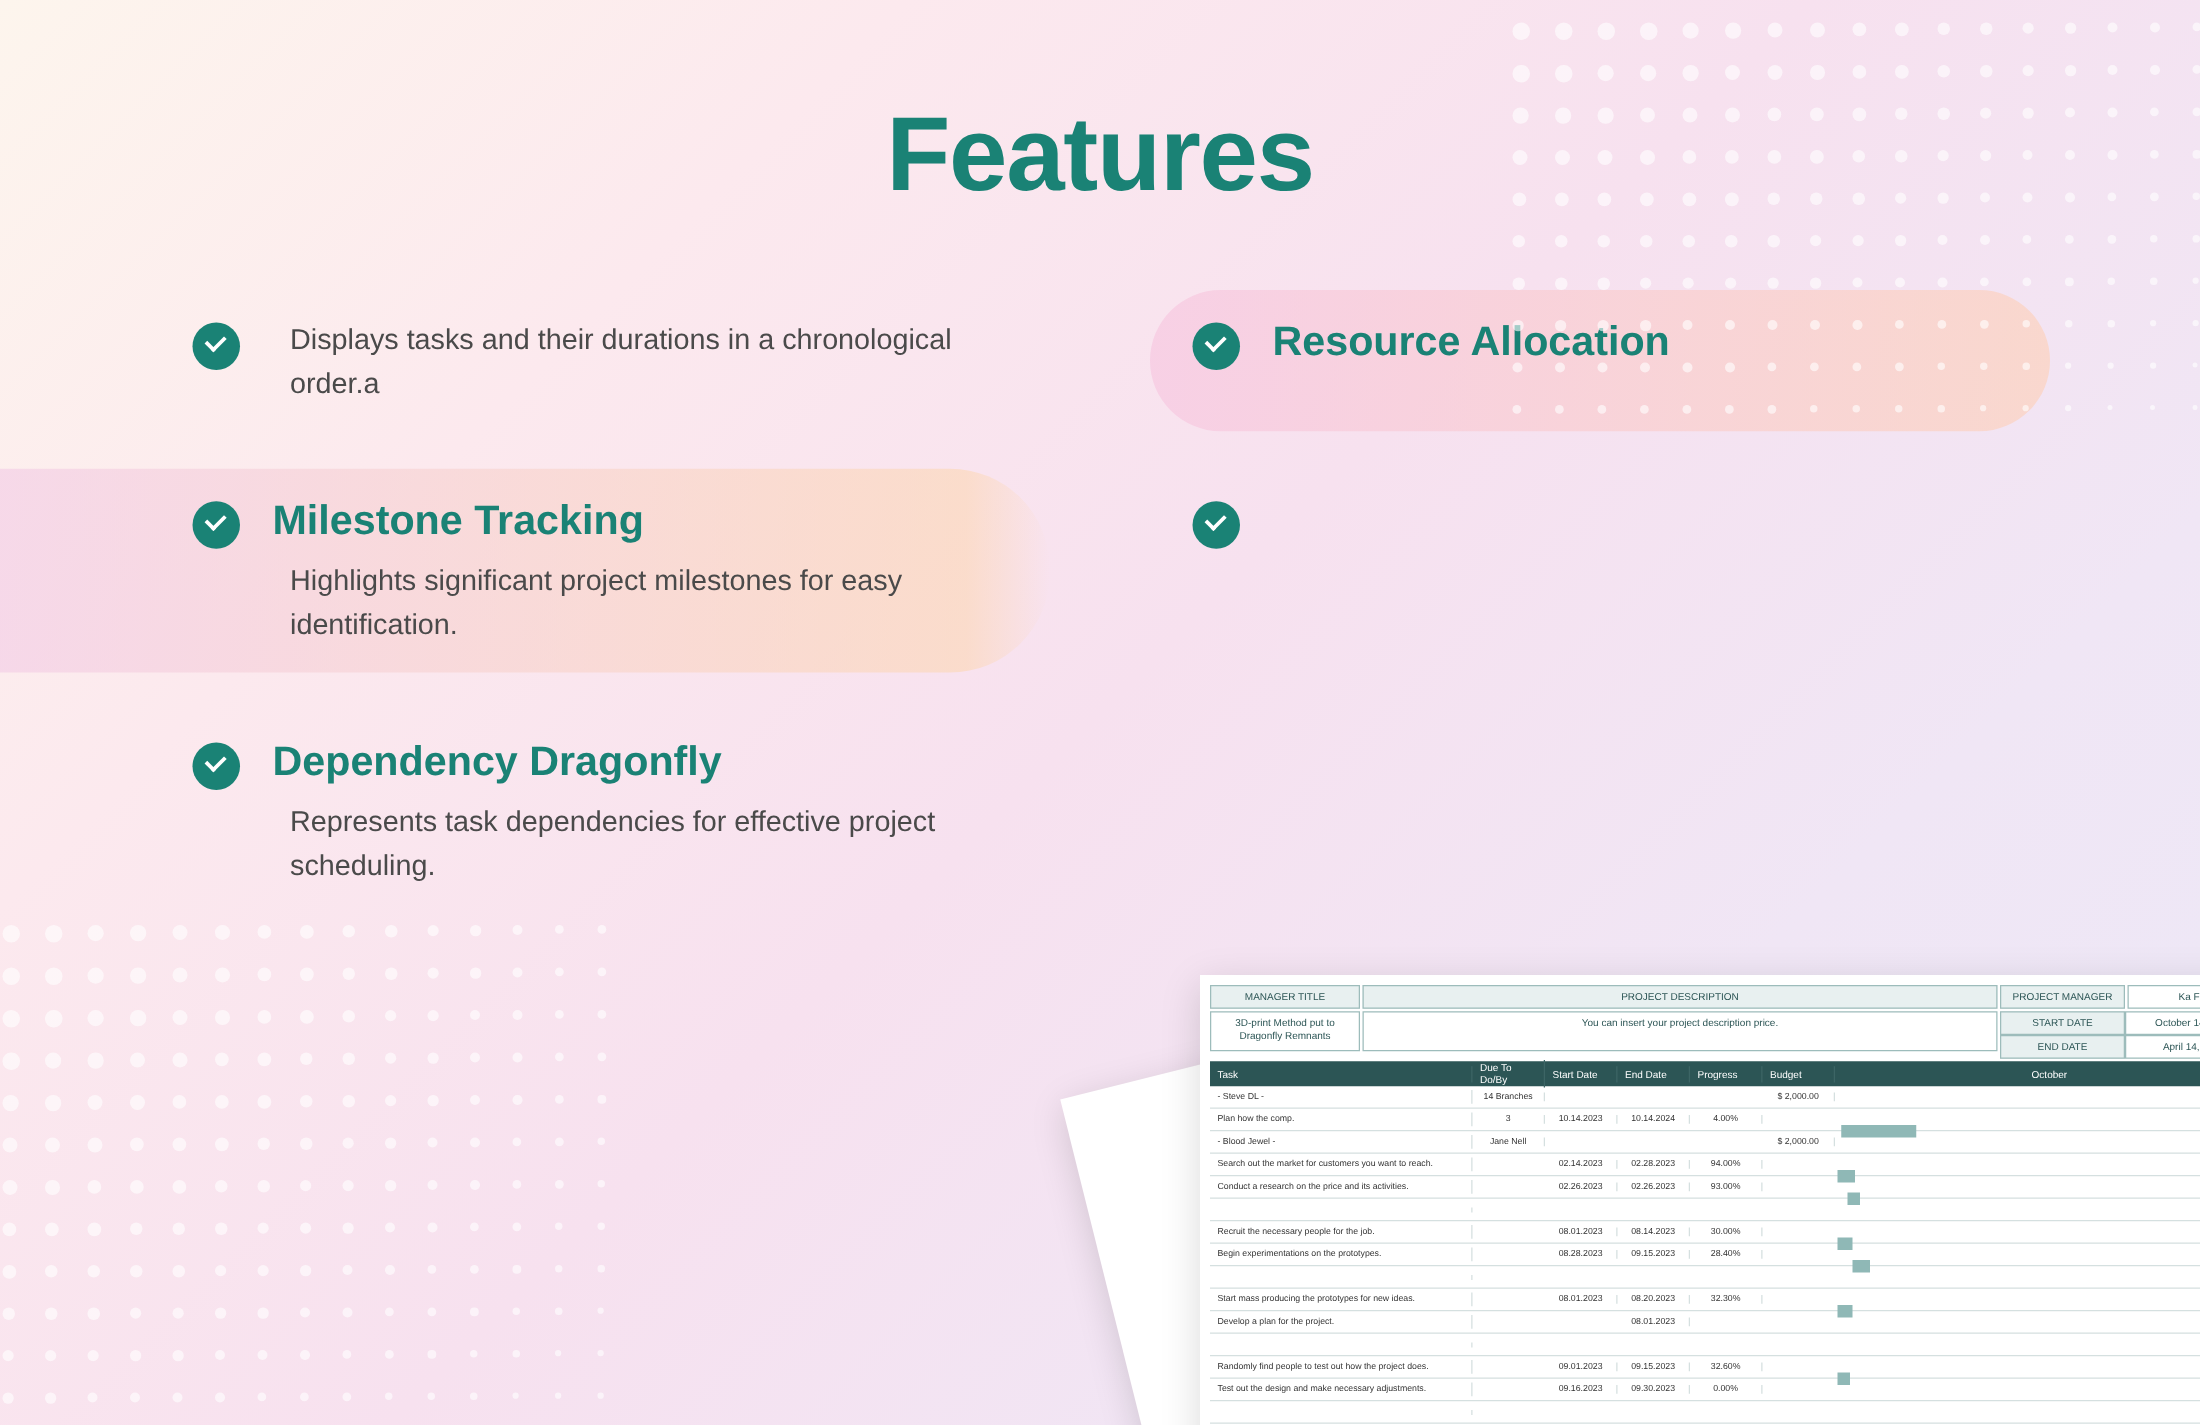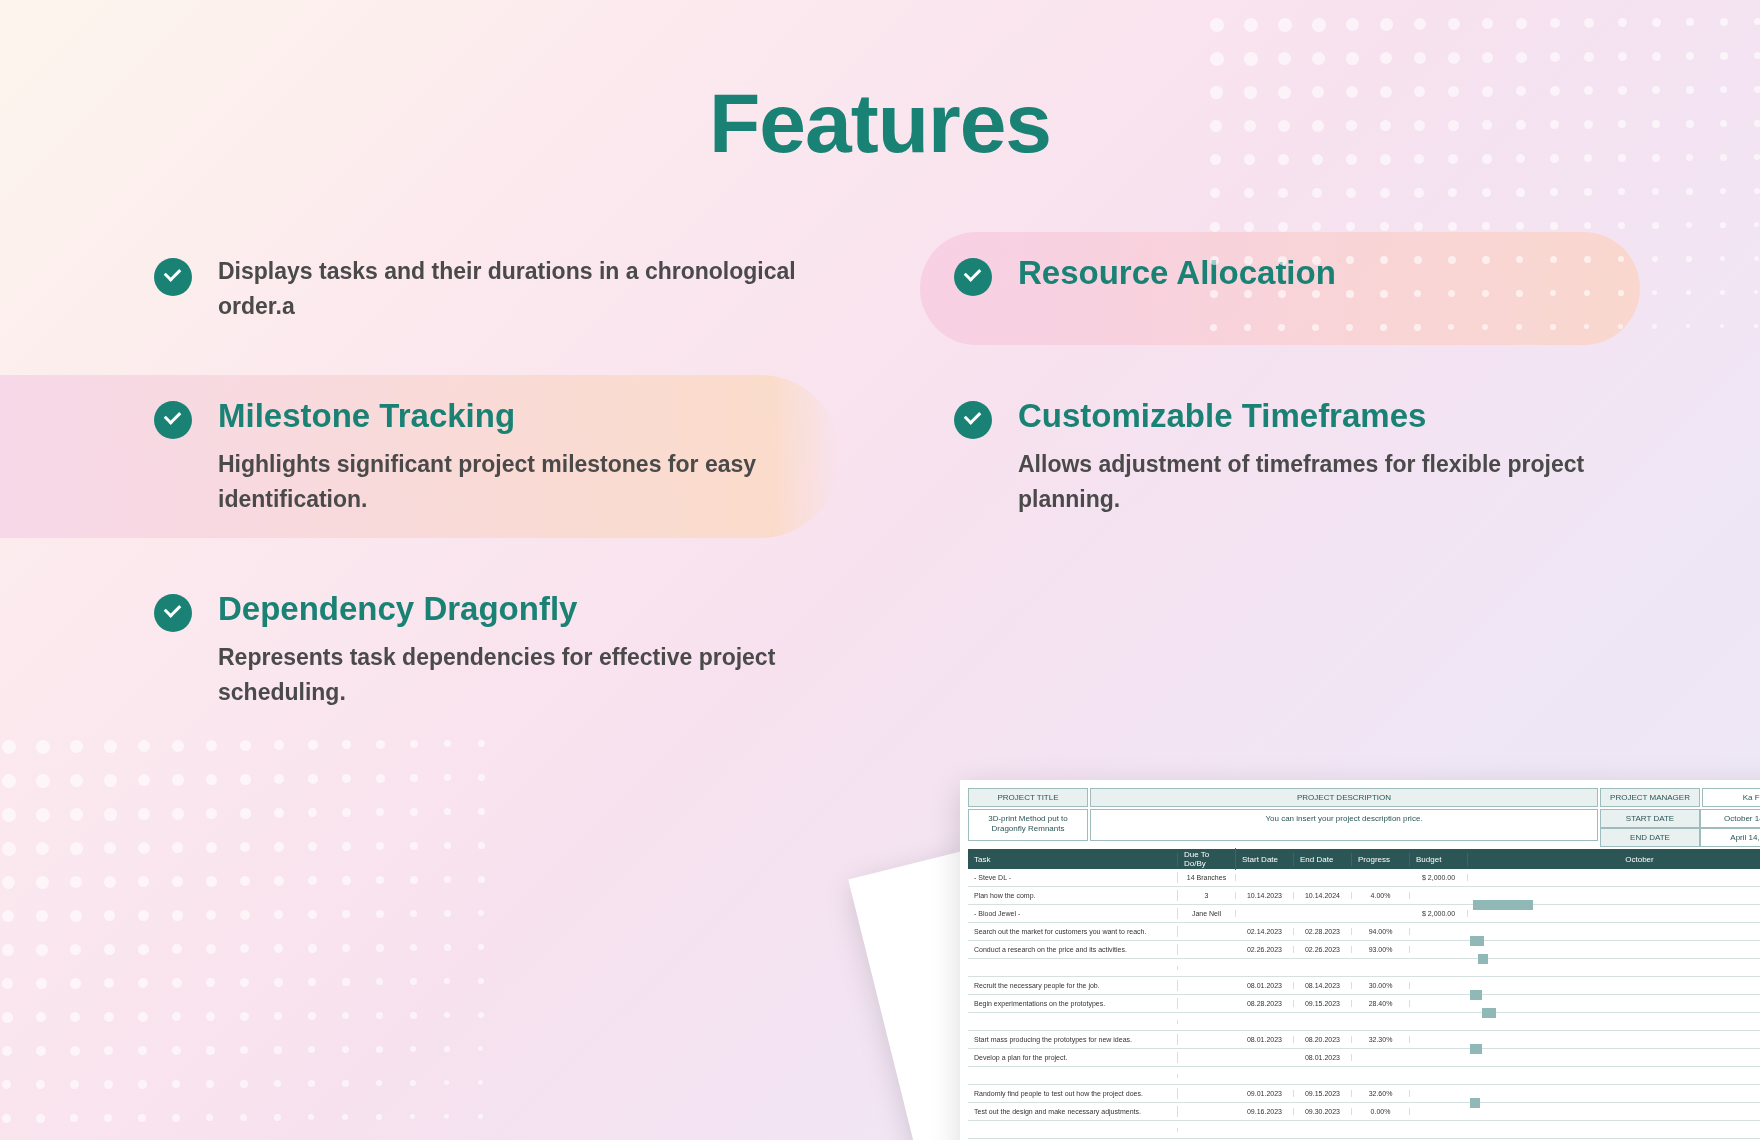--- a/index.html
+++ b/index.html
@@ -78,21 +78,22 @@
   font-size: 33px;
   font-weight: 700;
   color: #1a8275;
   margin-bottom: 12px;
   font-family: 'Segoe UI', sans-serif;
 }
 .feature-desc {
   font-size: 23px;
   color: #4a4a4a;
   line-height: 1.5;
-  font-weight: 700;
+  font-weight: 400;
+  margin-left: 14px;
 }
 .docs-preview {
   position: absolute;
   bottom: -20px;
   right: -30px;
   width: 850px;
   height: 430px;
 }
 .doc-sheet {
   position: absolute;
@@ -511,45 +512,41 @@
   <div class="feature-row">
     <div class="feature-item bg-pink">
       <div class="check-icon"></div>
       <div class="feature-text">
         <div class="feature-title">Milestone Tracking</div>
         <div class="feature-desc">Highlights significant project milestones for easy identification.</div>
       </div>
     </div>
     <div class="feature-item">
       <div class="check-icon"></div>
-      <div class="feature-text">
-        <div class="feature-title">Customizable Timeframes</div>
-        <div class="feature-desc">Allows adjustment of timeframes for flexible project planning.</div>
-      </div>
     </div>
   </div>
 
   <div class="feature-row">
     <div class="feature-item">
       <div class="check-icon"></div>
       <div class="feature-text">
         <div class="feature-title">Dependency Dragonfly</div>
         <div class="feature-desc">Represents task dependencies for effective project scheduling.</div>
       </div>
     </div>
     <div style="flex:1"></div>
   </div>
 
 </div>
 
 <div class="docs-preview">
   <div class="doc-sheet doc-back"></div>
   <div class="doc-sheet doc-front">
     <div class="sheet-header">
-      <div class="sheet-header-cell" style="width:120px">PROJECT TITLE</div>
+      <div class="sheet-header-cell" style="width:120px">MANAGER TITLE</div>
       <div class="sheet-header-cell" style="flex:1">PROJECT DESCRIPTION</div>
       <div class="sheet-header-cell" style="width:100px">PROJECT MANAGER</div>
       <div class="sheet-header-cell" style="width:110px;background:#fff">Ka Flick</div>
     </div>
     <div class="sheet-header">
       <div class="sheet-header-cell" style="width:120px;height:32px;background:#fff;line-height:1.2">3D-print Method put to Dragonfly Remnants</div>
       <div class="sheet-header-cell" style="flex:1;height:32px;background:#fff">You can insert your project description price.</div>
       <div style="width:212px">
         <div style="display:flex">
           <div class="sheet-header-cell" style="width:100px">START DATE</div>

